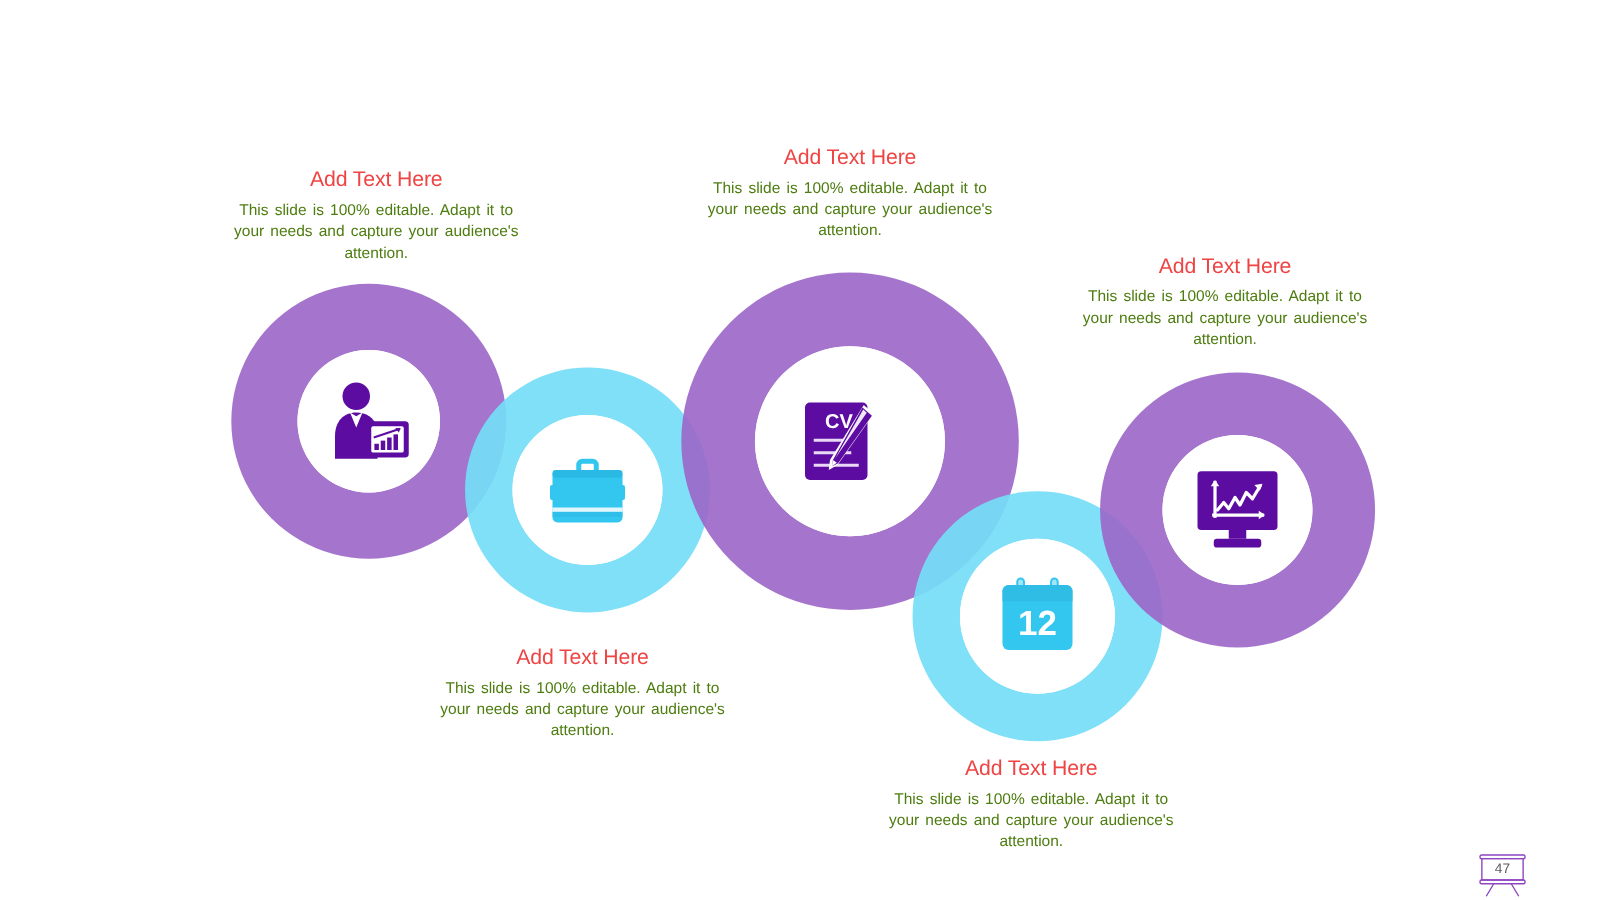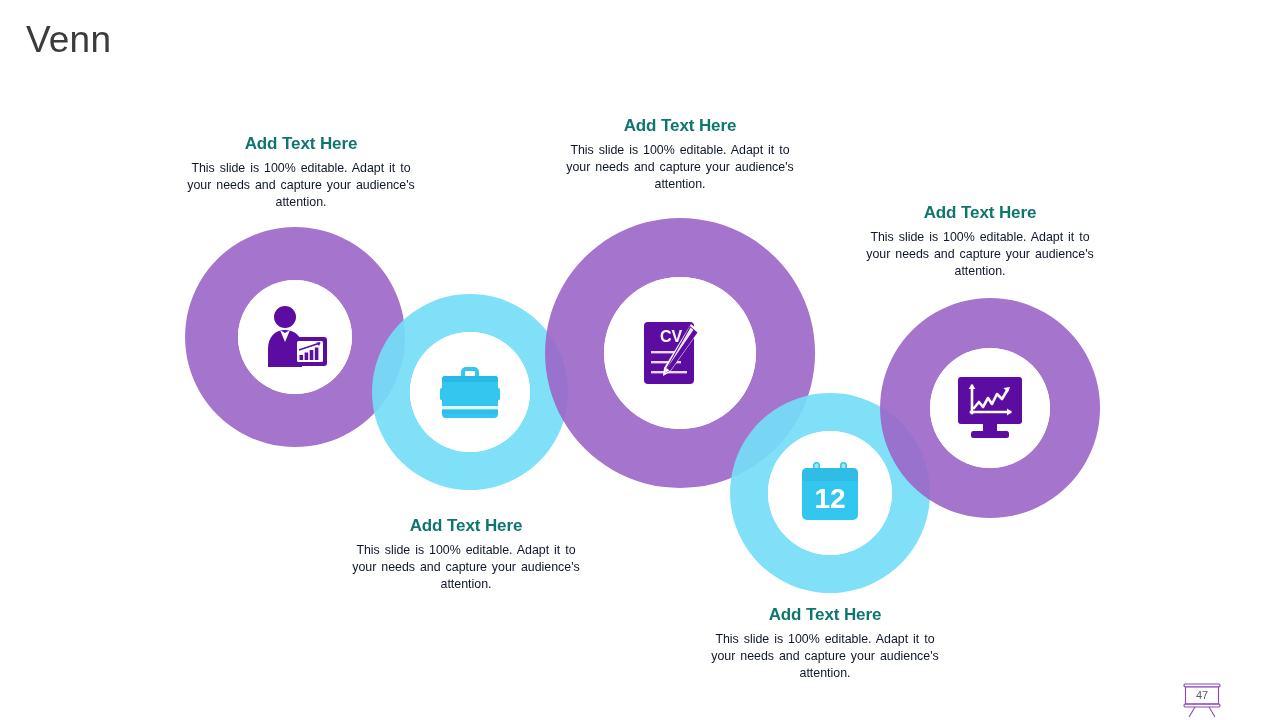--- a/index.html
+++ b/index.html
@@ -47,32 +47,32 @@
     height: 720px;
   }
 
   
   .caption {
     position: absolute;
     text-align: center;
   }
   .caption-title {
     font-family: "Liberation Sans", sans-serif;
-    font-weight: bold;
+    font-weight: normal;
     font-size: 17px;
-    color: #0f766e;
+    color: #ef4444;
     letter-spacing: -0.1px;
     line-height: 22px;
     margin: 0 0 5px 0;
     white-space: nowrap;
   }
   .caption-body {
     font-family: "Liberation Sans", sans-serif;
     font-size: 12.4px;
-    color: #0f172a;
+    color: #4d7c0f;
     line-height: 17px;
     margin: 0;
     word-spacing: 1.5px;
   }
 
   #cap-1 { left: 183px; top: 133px; width: 236px; }
   #cap-2 { left: 348px; top: 515px; width: 236px; }
   #cap-3 { left: 562px; top: 115px; width: 236px; }
   #cap-4 { left: 707px; top: 604px; width: 236px; }
   #cap-5 { left: 862px; top: 202px; width: 236px; }
@@ -96,21 +96,20 @@
     color: #5b5b60;
     line-height: 14px;
     z-index: 3;
   }
 </style>
 </head>
 <body>
 
 <div id="slide">
 
-  <div id="page-title">Venn</div>
 
   <svg id="venn-canvas" viewBox="0 0 1280 720" xmlns="http://www.w3.org/2000/svg">
 
     <g style="mix-blend-mode:multiply;">
 
       <path fill="#9b66c8" fill-opacity="0.9" fill-rule="evenodd" d="M295,227 a110,110 0 1,0 0.1,0 Z M295,280 a57,57 0 1,1 -0.1,0 Z"></path>
 
       <path fill="#75ddf7" fill-opacity="0.92" fill-rule="evenodd" d="M470,294 a98,98 0 1,0 0.1,0 Z M470,332 a60,60 0 1,1 -0.1,0 Z"></path>
 
       <path fill="#9b66c8" fill-opacity="0.9" fill-rule="evenodd" d="M680,218 a135,135 0 1,0 0.1,0 Z M680,277 a76,76 0 1,1 -0.1,0 Z"></path>

